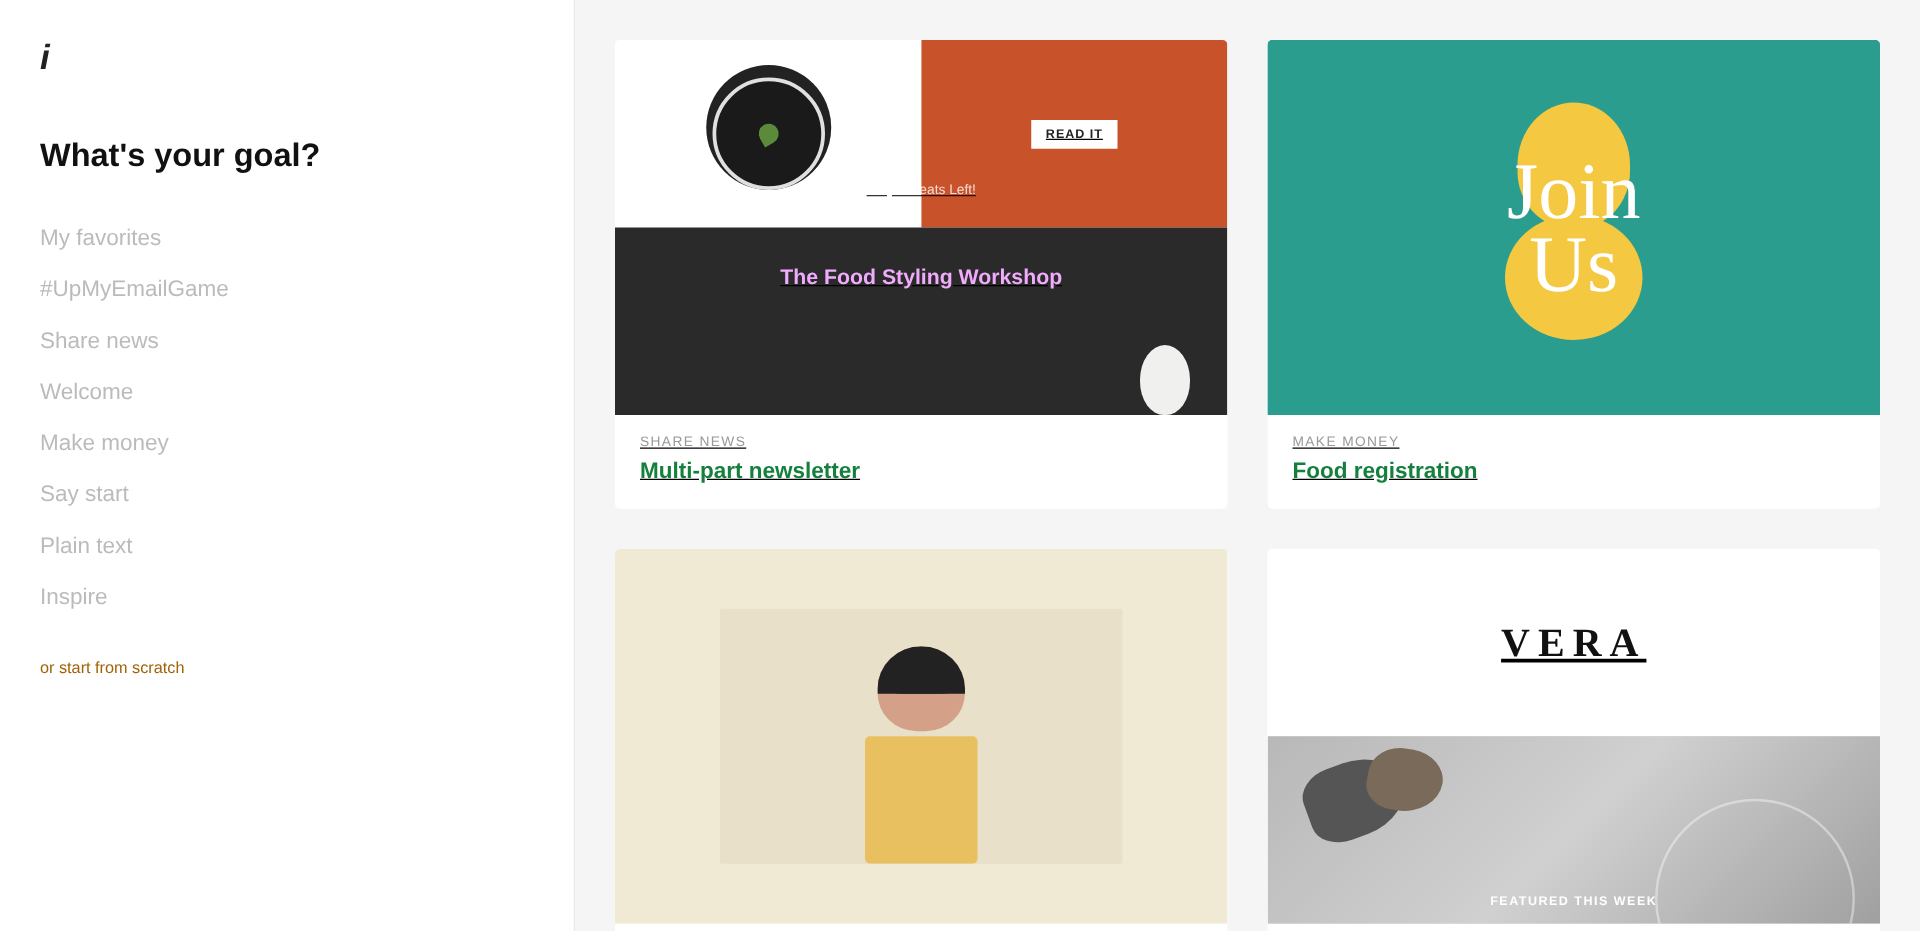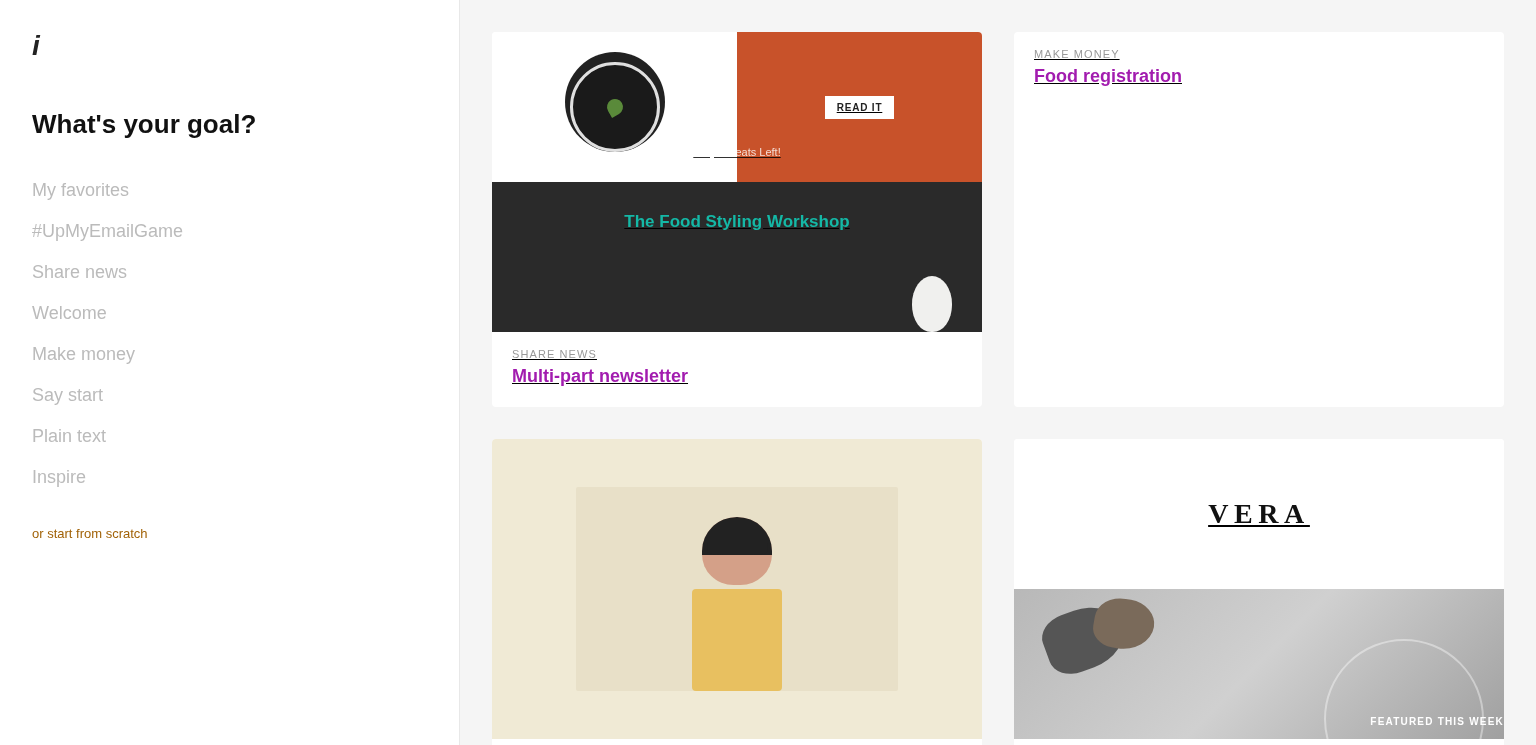--- a/index.html
+++ b/index.html
@@ -175,21 +175,21 @@
       position: relative;
       gap: 44px;
     }
     .food-only {
       color: #fff;
       font-size: 11px;
       margin-bottom: 8px;
       opacity: 0.8;
     }
     .food-title {
-      color: #14b8a6;
+      color: #f0abfc;
       font-size: 17px;
       font-weight: 600;
       text-align: center;
       line-height: 1.4;
       margin-bottom: 10px;
     }
     .food-divider {
       width: 30px;
       height: 1px;
       background: #666;
@@ -354,21 +354,21 @@
       flex-direction: column;
     }
     .vera-top {
       background: #fff;
       height: 50%;
       display: flex;
       align-items: center;
       justify-content: center;
     }
     .vera-logo-text {
-      font-size: 28px;
+      font-size: 32px;
       font-weight: 700;
       letter-spacing: 0.2em;
       color: #111;
       font-family: Georgia, serif;
     }
     .vera-bottom {
       height: 50%;
       background: #ccc;
       position: relative;
       display: flex;
@@ -409,21 +409,21 @@
       border-radius: 50%;
       border: 2px solid rgba(255,255,255,0.4);
       bottom: -60px;
       right: 20px;
     }
     .vera-featured {
       position: absolute;
       bottom: 12px;
       left: 0;
       right: 0;
-      text-align: right;
+      text-align: center;
       color: #fff;
       font-size: 10px;
       letter-spacing: 0.12em;
       font-weight: 600;
       text-transform: uppercase;
     }
 
     .template-info {
       padding: 16px 20px 20px;
     }
@@ -431,21 +431,21 @@
       font-size: 11px;
       letter-spacing: 0.1em;
       color: #999;
       text-transform: uppercase;
       margin-bottom: 6px;
       font-weight: 500;
     }
     .template-name {
       font-size: 18px;
       font-weight: 600;
-      color: #a21caf;
+      color: #15803d;
     }
   </style>
 </head>
 <body>
 
 <aside class="sidebar">
   <div class="logo">
     <span class="logo-icon">i</span>
   </div>
 
@@ -488,20 +488,31 @@
           </div>
         </div>
       </div>
       <div class="template-info">
         <div class="template-category">SHARE NEWS</div>
         <div class="template-name">Multi-part newsletter</div>
       </div>
     </div>
 
     <div class="template-card">
+      <div class="template-image card-join">
+        <div class="card-join-inner">
+          <div class="join-vase">
+            <div class="join-vase-top"></div>
+            <div class="join-vase-bottom"></div>
+          </div>
+          <div class="join-text-overlay">
+            <div class="join-big">Join<br>Us</div>
+          </div>
+        </div>
+      </div>
       <div class="template-info">
         <div class="template-category">MAKE MONEY</div>
         <div class="template-name">Food registration</div>
       </div>
     </div>
 
     <div class="template-card">
       <div class="template-image card-fashion">
         <div class="card-fashion-inner">
           <div class="fashion-photo-frame">

